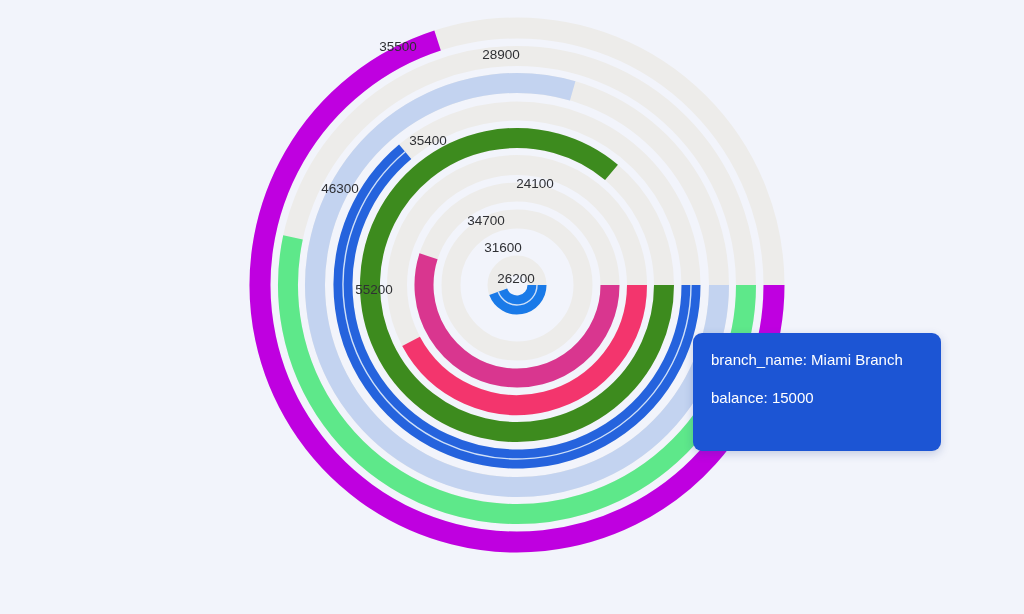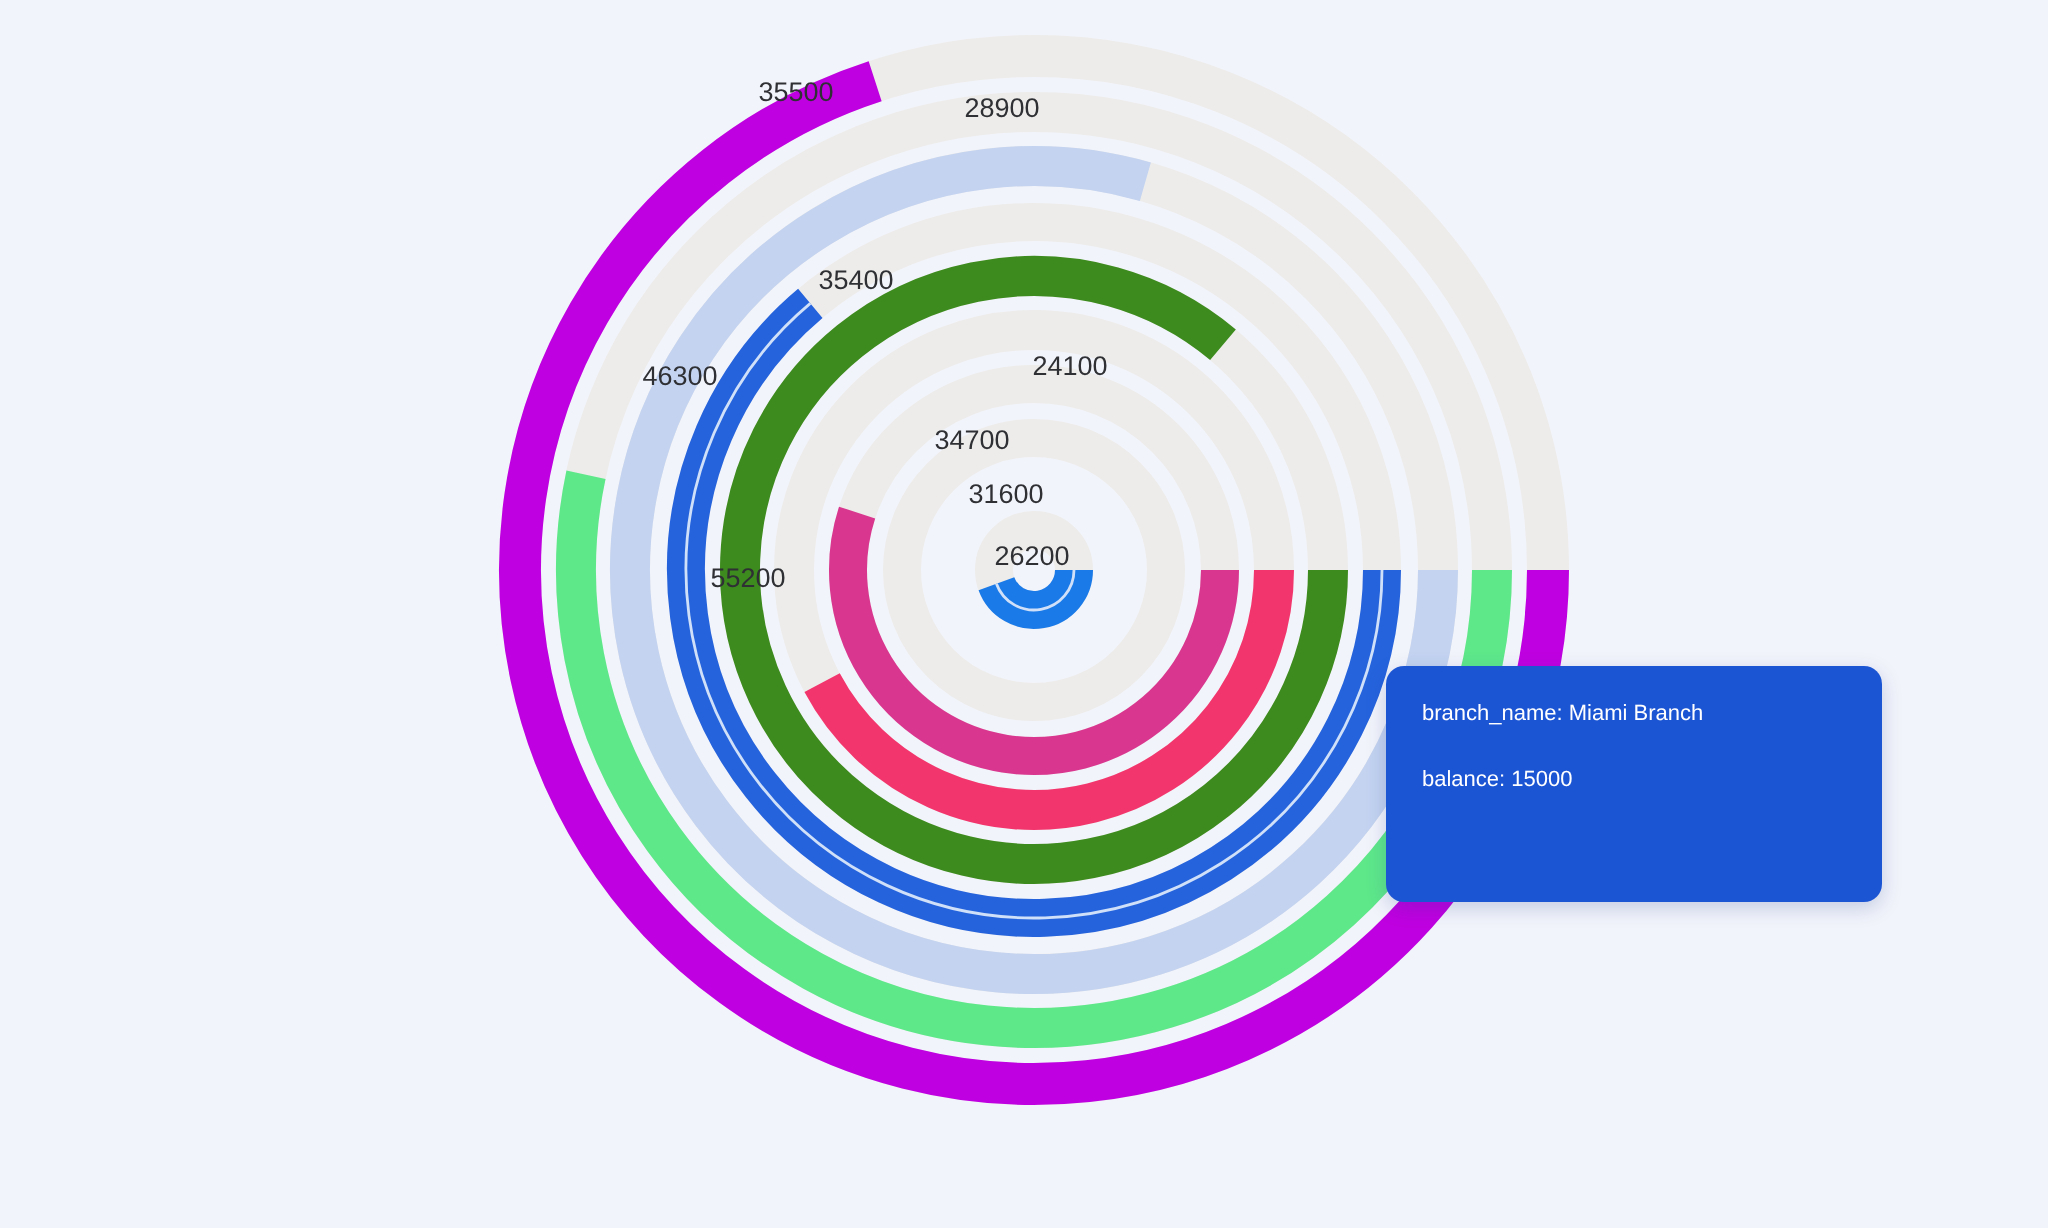--- a/index.html
+++ b/index.html
@@ -40,21 +40,21 @@
     position: absolute;
     box-sizing: border-box;
     background: #1c55d4;
     border-radius: 9px;
     padding: 18px 20px 18px 18px;
     color: #ffffff;
     box-shadow: 0 3px 10px rgba(30,60,140,0.22);
     min-width: 248px;
   }
   #tooltip .tip-row {
-    font-size: 11px;
+    font-size: 15px;
     line-height: 1.25;
     white-space: nowrap;
     color: #ffffff;
   }
   #tooltip .tip-row + .tip-row {
     margin-top: 19px;
   }
 </style>
 </head>
 <body>

